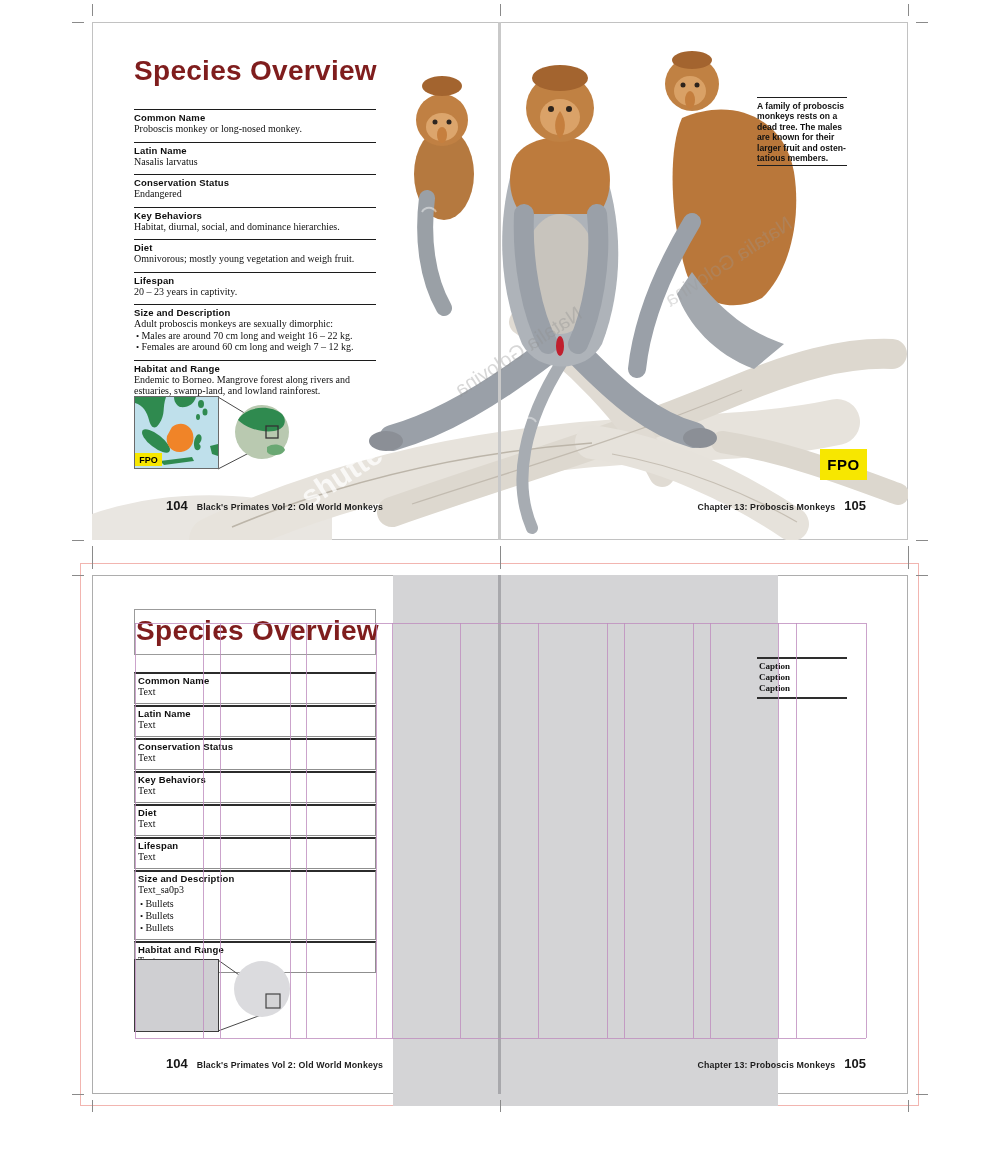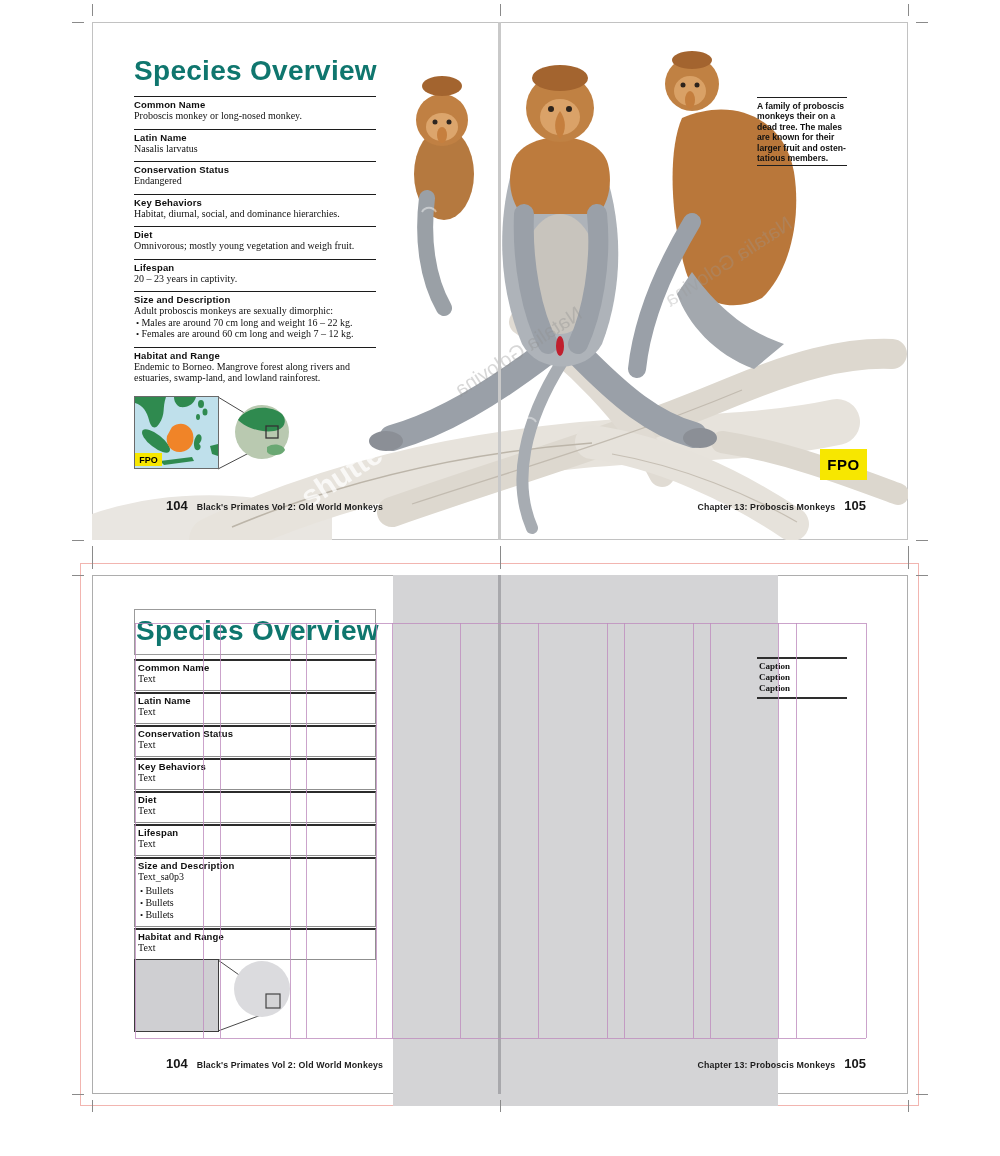--- a/index.html
+++ b/index.html
@@ -12,25 +12,25 @@
   .page-bottom{left:92px;top:575px;width:816px;height:519px;border-color:#adadad;}
   .gutter{position:absolute;width:3px;background:#c9c9c9;z-index:2;}
   .gutter-top{left:498px;top:22px;height:518px;}
   .gutter-bottom{left:498px;top:575px;height:519px;background:#a8a8ac;}
   .bleed{position:absolute;left:80px;top:563px;width:839px;height:543px;
          border:1px solid #f2b5b0;box-sizing:border-box;z-index:0;}
   .tick{position:absolute;background:#8a8a8a;z-index:5;}
   .guide{position:absolute;background:rgba(190,140,190,.8);z-index:4;}
   .grayph{position:absolute;left:393px;top:575px;width:385px;height:531px;background:#d4d4d6;z-index:1;}
   
-  .sp-title{font-size:28px;font-weight:800;letter-spacing:.3px;color:#0f766e;line-height:30px;white-space:nowrap;}
+  .sp-title{font-size:28px;font-weight:800;letter-spacing:.3px;color:#7f1d1d;line-height:30px;white-space:nowrap;}
   .title-box{position:absolute;left:134px;top:609px;width:242px;height:46px;
              border:1px solid #9b9b9b;box-sizing:border-box;padding:6px 0 0 1px;z-index:3;}
   
-  .fields{position:absolute;left:134px;width:242px;z-index:3;}
+  .fields{position:absolute;left:134px;width:242px;z-index:3;margin-top:13px;}
   .fields-top{top:96px;}
   .fields-wire{top:659px;}
   .field{box-sizing:border-box;}
   .fields-top .field{border-top:1.6px solid #1c1c1c;padding-top:2px;margin-bottom:7.5px;}
   .fields-wire .field{border:1px solid #8f8f8f;border-top:2px solid #2b2b2b;
                       padding:1px 3px 5px;margin-bottom:1px;background:transparent;}
   .field-label{font-size:9.5px;font-weight:700;line-height:11px;color:#0e0e0e;letter-spacing:.15px;}
   .field-value{font-family:"Liberation Serif",serif;font-size:10px;line-height:11px;color:#101010;}
   .fields-wire .field-value{line-height:12px;}
   .field-bullets{margin:2px 0 0;padding:0 0 0 2px;list-style:none;}
@@ -196,21 +196,21 @@
         <ellipse cx="71" cy="18" rx="2.5" ry="3.5" fill="#2f8a4f"></ellipse>
         <ellipse cx="64" cy="23" rx="2" ry="3" fill="#2f8a4f"></ellipse>
         <path d="M76,52 L84,50 L84,62 L78,60 Z" fill="#2f8a4f"></path>
       </g>
     </svg>
     <div class="fpo-tag" style="left:1px;top:59px;width:27px;height:13px;">FPO</div>
   </div>
 
   <div class="caption caption-top" id="top-caption">
       <div class="cap-line">A family of proboscis</div>
-      <div class="cap-line">monkeys their on a</div>
+      <div class="cap-line">monkeys rests on a</div>
       <div class="cap-line">dead tree. The males</div>
       <div class="cap-line">are known for their</div>
       <div class="cap-line">larger fruit and osten-</div>
       <div class="cap-line">tatious members.</div>
     </div>
 
   <div class="fpo-badge">FPO</div>
 
   <div class="footer footer-left f-top">
     <span class="folio">104</span>

